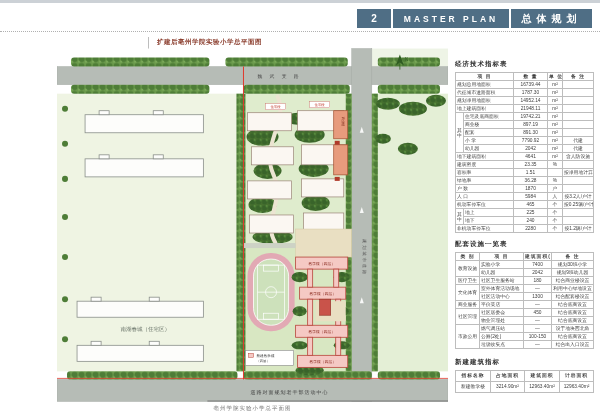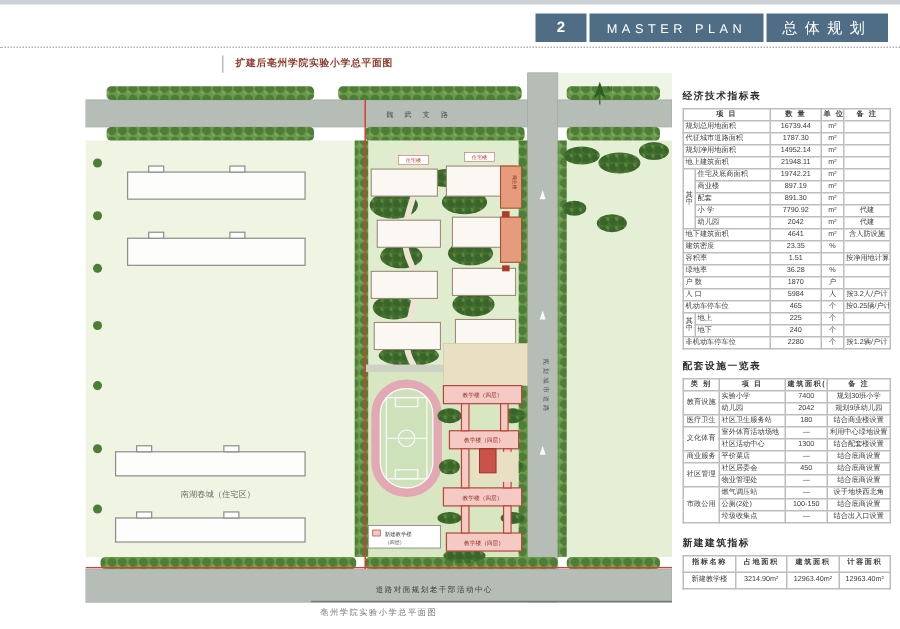--- a/index.html
+++ b/index.html
@@ -6,22 +6,22 @@
   body{width:600px;height:419px;position:relative;overflow:hidden;
        font-family:"Liberation Sans","DejaVu Sans",sans-serif;}
   .abs{position:absolute;}
   
   .topstrip{left:0;top:0;width:600px;height:3px;background:#ccd1d6;}
   .dotline{left:0;top:31px;width:600px;height:0;border-top:1px dotted #b0b0b0;}
   
   .hblk{top:9px;height:19px;background:#4f6e85;color:#fff;display:flex;
         align-items:center;justify-content:center;}
   .hnum{left:357px;width:34px;font-size:10px;font-weight:bold;}
-  .hen{left:393px;width:116px;font-size:8.5px;font-weight:normal;letter-spacing:3px;}
-  .hcn{left:511px;width:81px;font-size:10px;font-weight:normal;letter-spacing:5px;}
+  .hen{left:393px;width:116px;font-size:8.5px;font-weight:bold;letter-spacing:3px;}
+  .hcn{left:511px;width:81px;font-size:10px;font-weight:bold;letter-spacing:5px;}
   
   .plan-title{left:157px;top:38px;font-size:6.5px;font-weight:bold;color:#8a3c2c;
               letter-spacing:.5px;}
   .title-tick{left:148px;top:37px;width:1px;height:16px;background:#bdbdbd;}
   .plan-wrap{left:57px;top:48px;width:391px;height:354px;}
   .caption{left:57px;top:405px;width:391px;text-align:center;font-size:5.5px;
            color:#777;letter-spacing:1px;}
   
   .panel{left:455px;top:60px;width:142px;}
   .ttl{font-size:6.5px;font-weight:bold;color:#2e2e2e;letter-spacing:1px;margin:0 0 3px 0;}

